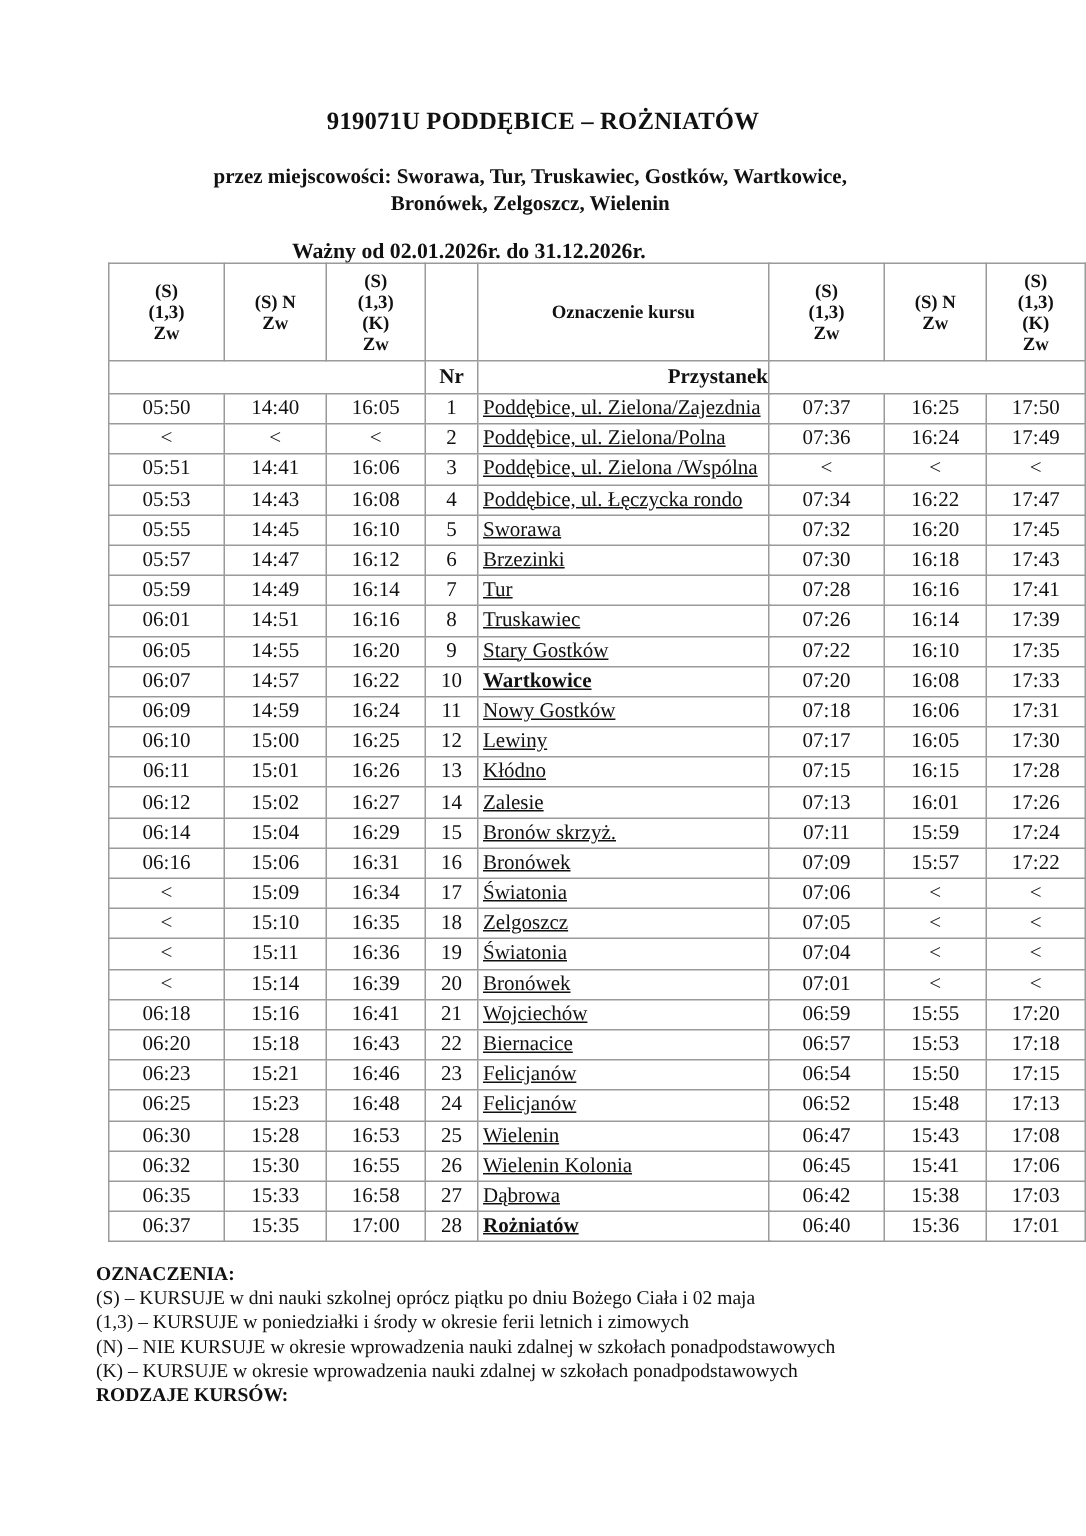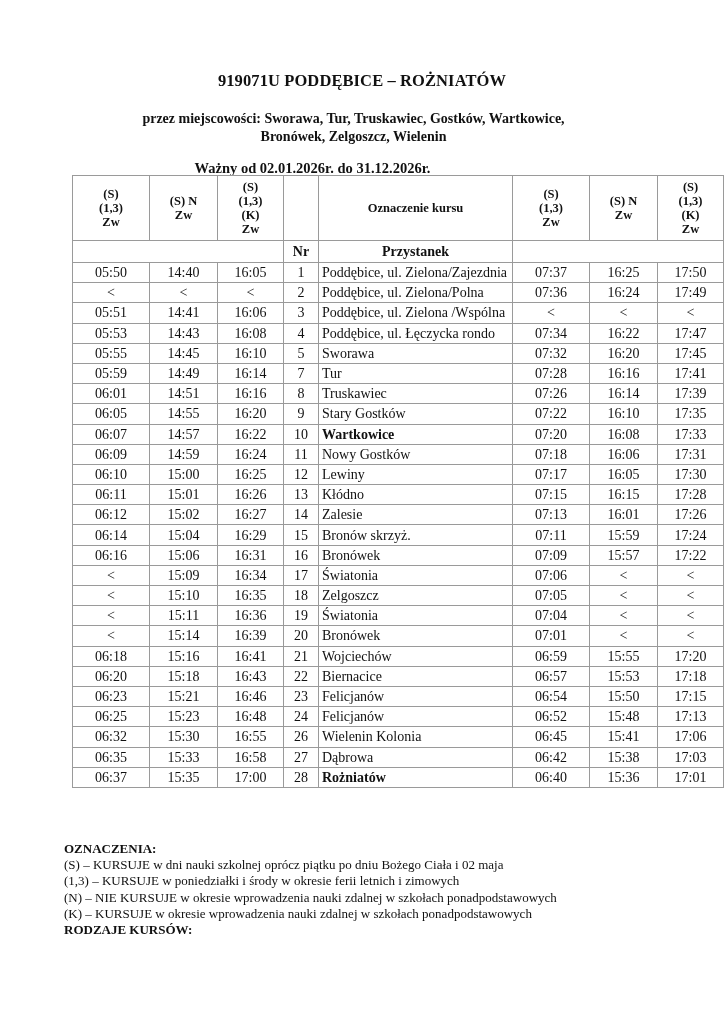--- a/index.html
+++ b/index.html
@@ -22,23 +22,23 @@
     table.tt {
       position: absolute; left: 72px; top: 175px; width: 584px;
       border-collapse: collapse; table-layout: fixed; font-size: 14px;
     }
     table.tt td, table.tt th {
       border: 1px solid #9a9a9a; padding: 0; height: 19.2px; line-height: 19px;
       text-align: center; white-space: nowrap; overflow: hidden;
     }
     table.tt thead th { font-weight: bold; font-size: 12.5px; line-height: 14px; height: 64px; }
     table.tt tr.nr-row th { height: 21px; font-size: 14px; font-weight: bold; line-height: 20px; }
-    table.tt td.stop { text-align: left; padding-left: 3px; }
+    table.tt td.stop { text-align: left; padding-left: 3px; text-decoration: underline; }
     table.tt td.stop.bold { font-weight: bold; }
-    table.tt th.stop-head { text-align: center; margin-top: 36px; }
+    table.tt th.stop-head { text-align: right; margin-top: 36px; }
     .legend {
       position: absolute; left: 64px; top: 841px; font-size: 13px; line-height: 16.2px;
     }
     .legend .h { font-weight: bold; }
   </style>
 </head>
 <body>
 
 <div class="title">919071U  PODDĘBICE – ROŻNIATÓW</div>
 <div class="via">
@@ -152,20 +152,30 @@
         <td>05:55</td>
         <td>14:45</td>
         <td>16:10</td>
         <td>5</td>
         <td class="stop" colspan="2">Sworawa</td>
         <td>07:32</td>
         <td>16:20</td>
         <td>17:45</td>
       </tr>
       <tr>
+        <td>05:57</td>
+        <td>14:47</td>
+        <td>16:12</td>
+        <td>6</td>
+        <td class="stop" colspan="2">Brzezinki</td>
+        <td>07:30</td>
+        <td>16:18</td>
+        <td>17:43</td>
+      </tr>
+      <tr>
         <td>05:59</td>
         <td>14:49</td>
         <td>16:14</td>
         <td>7</td>
         <td class="stop" colspan="2">Tur</td>
         <td>07:28</td>
         <td>16:16</td>
         <td>17:41</td>
       </tr>
       <tr>
@@ -330,20 +340,30 @@
       </tr>
       <tr>
         <td>06:25</td>
         <td>15:23</td>
         <td>16:48</td>
         <td>24</td>
         <td class="stop" colspan="2">Felicjanów</td>
         <td>06:52</td>
         <td>15:48</td>
         <td>17:13</td>
+      </tr>
+      <tr>
+        <td>06:30</td>
+        <td>15:28</td>
+        <td>16:53</td>
+        <td>25</td>
+        <td class="stop" colspan="2">Wielenin</td>
+        <td>06:47</td>
+        <td>15:43</td>
+        <td>17:08</td>
       </tr>
       <tr>
         <td>06:32</td>
         <td>15:30</td>
         <td>16:55</td>
         <td>26</td>
         <td class="stop" colspan="2">Wielenin Kolonia</td>
         <td>06:45</td>
         <td>15:41</td>
         <td>17:06</td>

